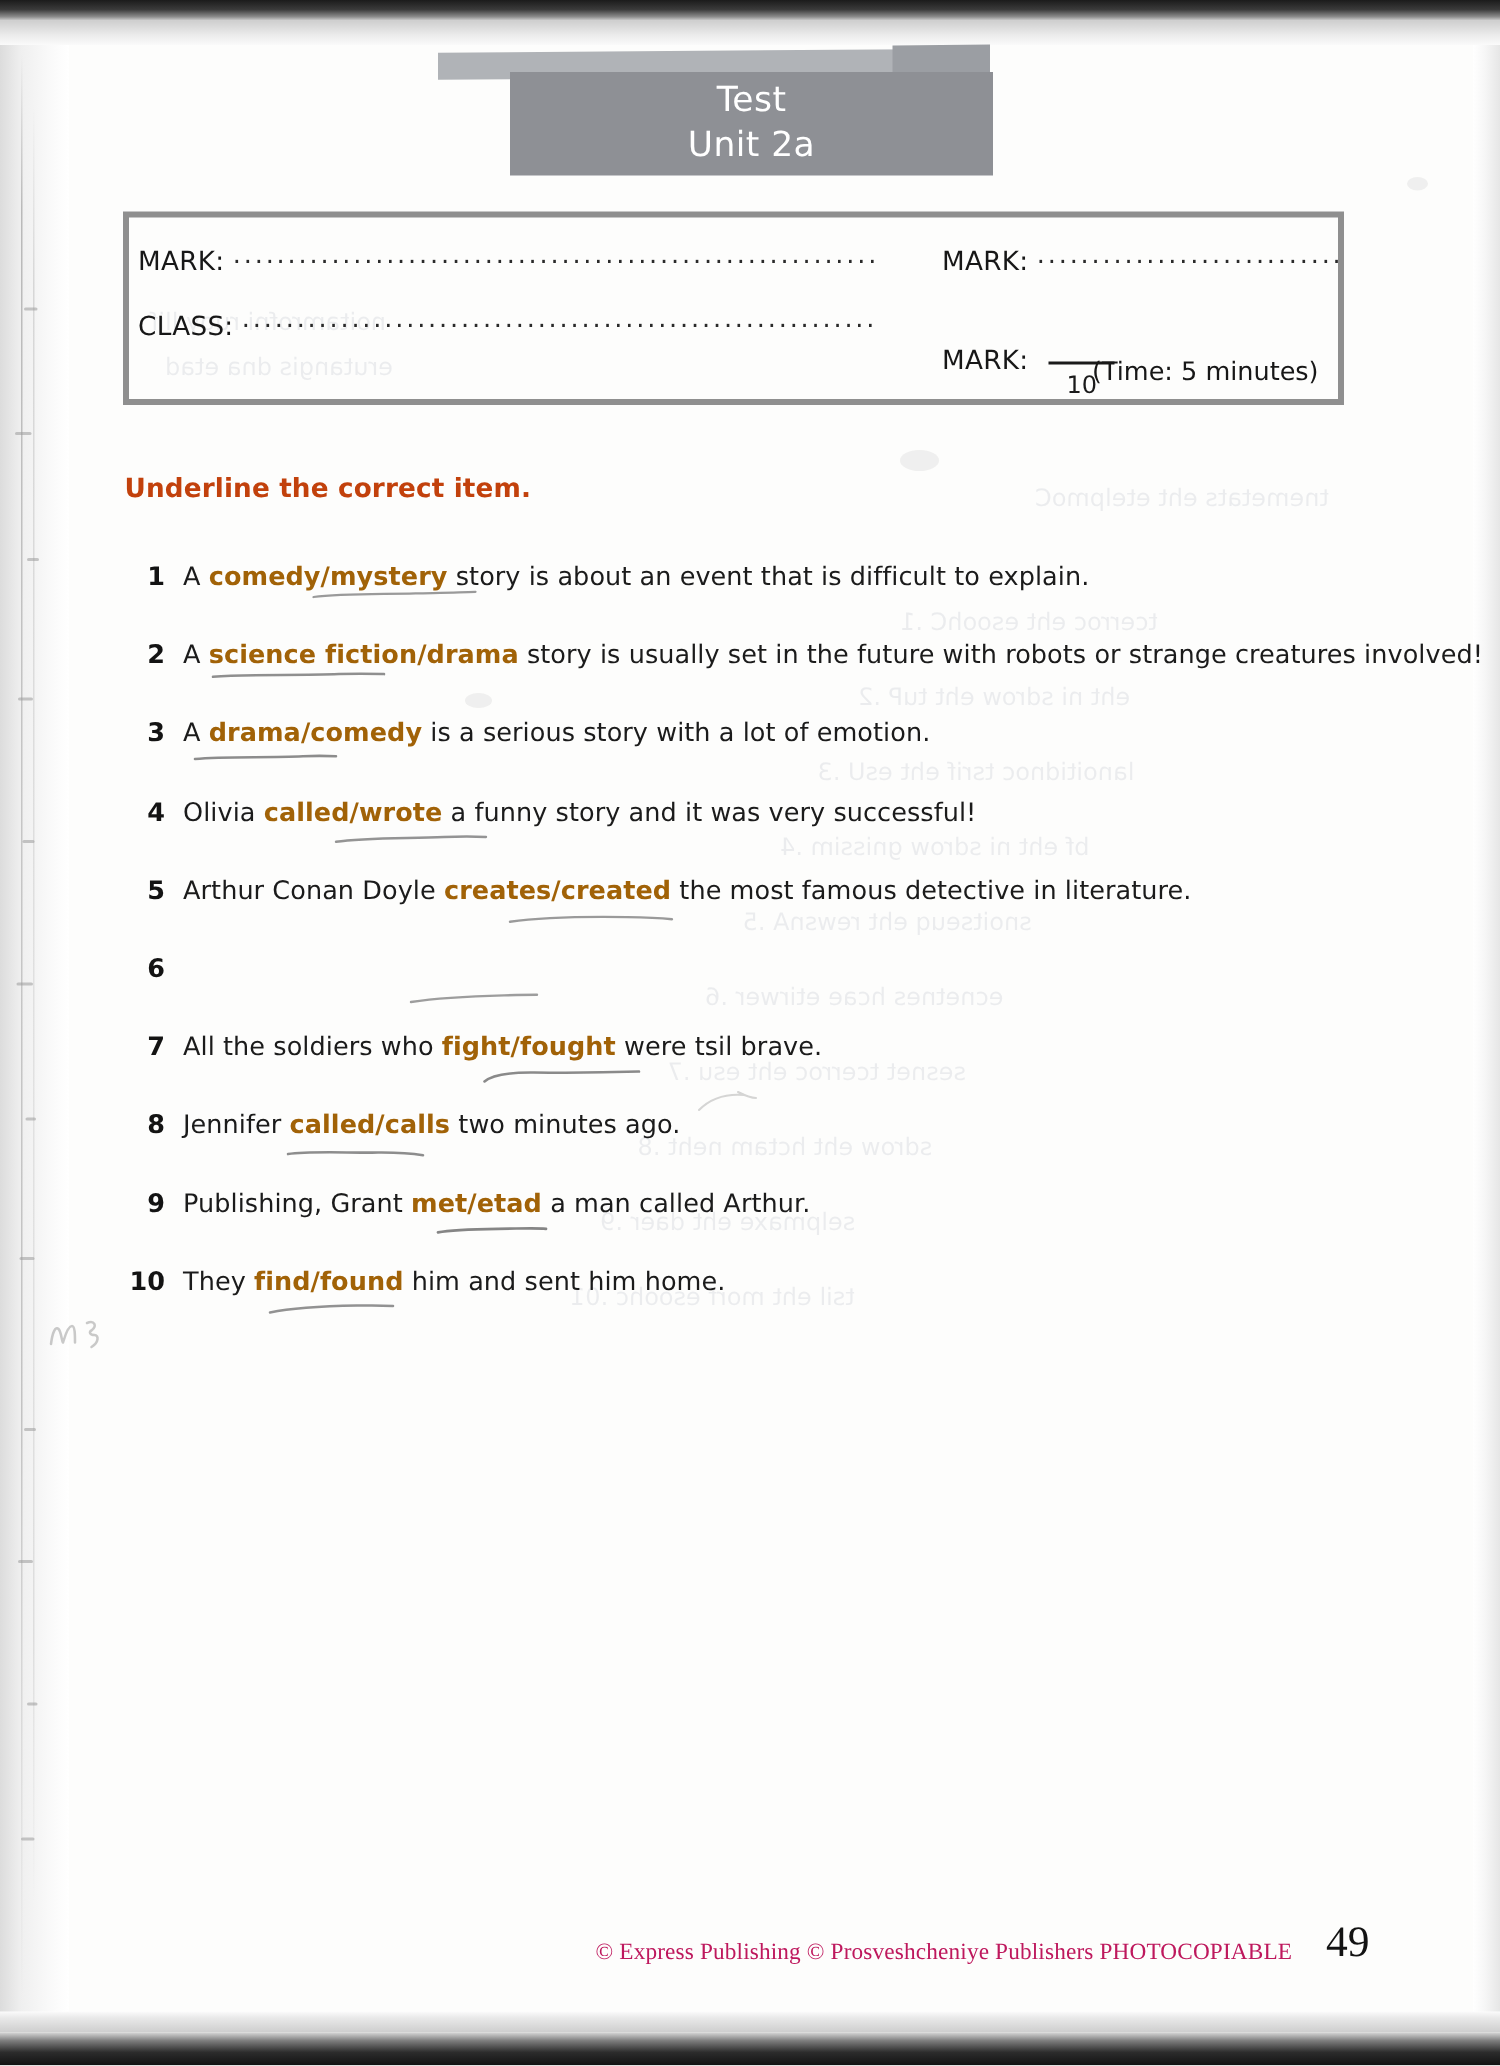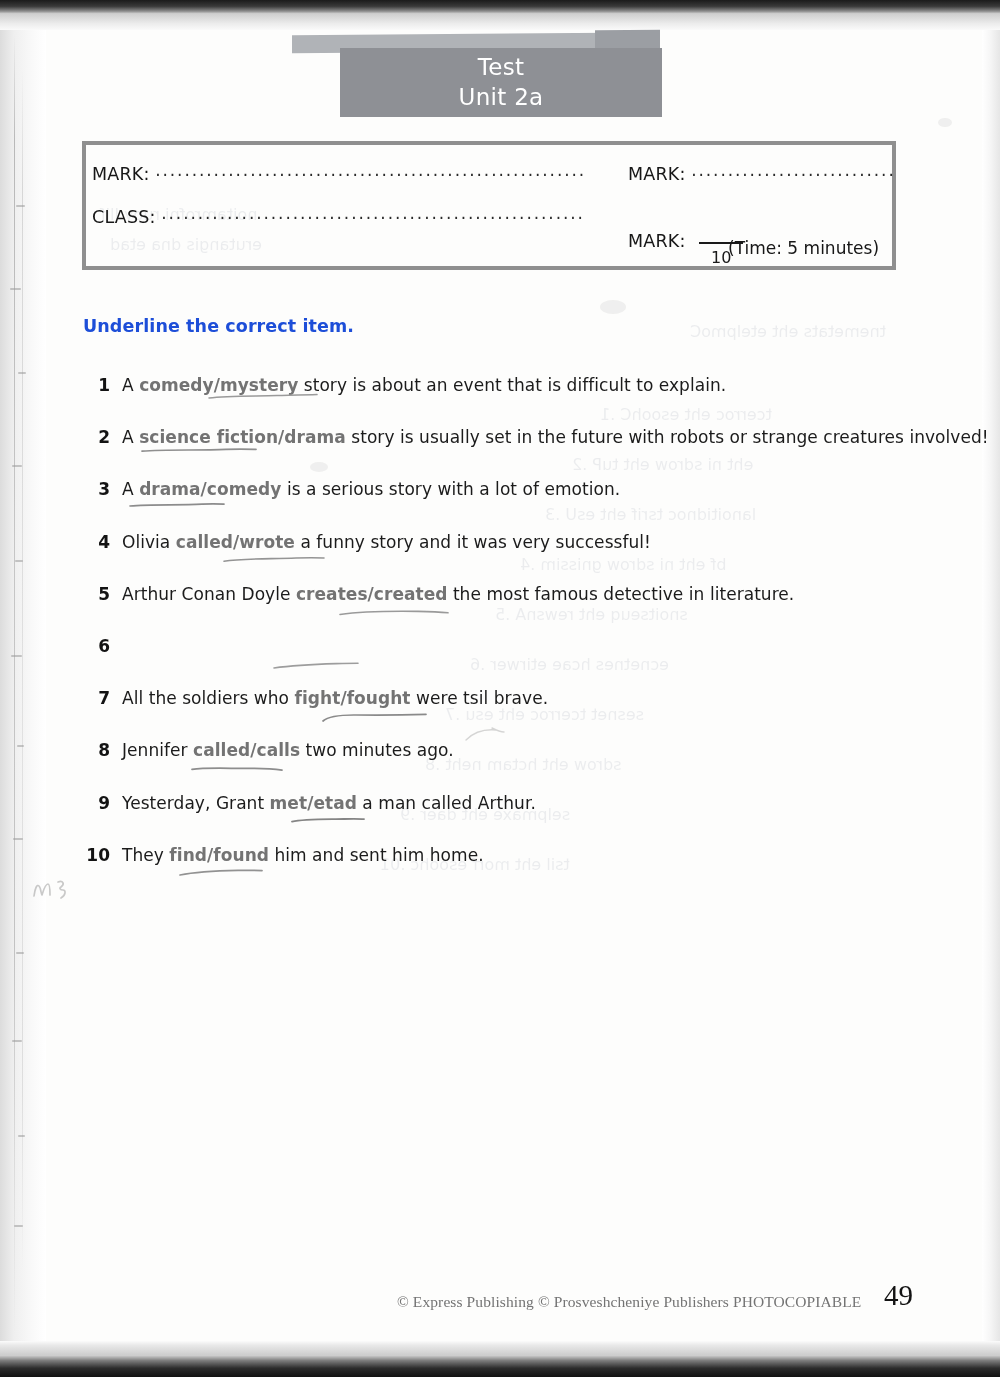--- a/index.html
+++ b/index.html
@@ -165,21 +165,21 @@
     font-size: 17px;
     color: #171717;
   }
 
   
   #instruction {
     position: absolute;
     left: 83px; top: 316px;
     font-size: 17.5px;
     font-weight: bold;
-    color: #1d4ed8;
+    color: #c2410c;
     letter-spacing: .1px;
   }
 
   
   #questions {
     position: absolute;
     left: 0; top: 0;
     width: 1000px;
   }
   .q-row {
@@ -198,21 +198,21 @@
     color: #131313;
   }
   .q-text {
     position: absolute;
     left: 36px; top: 0;
     font-size: 17px;
     color: #1b1b1b;
     white-space: nowrap;
     letter-spacing: .05px;
   }
-  .q-text b { font-weight: bold; color: #737373; }
+  .q-text b { font-weight: bold; color: #a16207; }
 
   
   .pencil {
     position: absolute;
     height: 10px;
     pointer-events: none;
   }
   .pencil svg { display: block; overflow: visible; }
 
   
@@ -238,21 +238,21 @@
     left: 30px; top: 872px;
     opacity: .45;
   }
 
   
   #footer-text {
     position: absolute;
     left: 397px; top: 1293px;
     font-family: "Liberation Serif", "DejaVu Serif", serif;
     font-size: 15.5px;
-    color: #737373;
+    color: #be185d;
     letter-spacing: .1px;
   }
   #page-number {
     position: absolute;
     left: 884px; top: 1279px;
     font-size: 29px;
     color: #131313;
     font-family: "Liberation Serif", "DejaVu Serif", serif;
   }
 
@@ -376,21 +376,21 @@
       <div class="q-row" style="top: 688.2px;">
         <div class="q-num">7</div>
         <div class="q-text"><span>All the soldiers who </span><b>fight/fought</b><span> were tsil brave.</span></div>
       </div>
       <div class="q-row" style="top: 740.4px;">
         <div class="q-num">8</div>
         <div class="q-text"><span>Jennifer </span><b>called/calls</b><span> two minutes ago.</span></div>
       </div>
       <div class="q-row" style="top: 792.6px;">
         <div class="q-num">9</div>
-        <div class="q-text"><span>Yesterday, Grant </span><b>met/etad</b><span> a man called Arthur.</span></div>
+        <div class="q-text"><span>Publishing, Grant </span><b>met/etad</b><span> a man called Arthur.</span></div>
       </div>
       <div class="q-row" style="top: 844.8px;">
         <div class="q-num">10</div>
         <div class="q-text"><span>They </span><b>find/found</b><span> him and sent him home.</span></div>
       </div>
     </div>
 
   <div class="pencil" style="left:207px;top:392px;width:112px;">
     <svg width="112" height="10" viewBox="0 0 112 10">
         <path d="M2 6 C20 3.5, 46 4.2, 70 3.6 C88 3.2, 100 3.0, 110 2.6" stroke="#9a9a9a" stroke-width="1.5" fill="none" stroke-linecap="round"></path>

